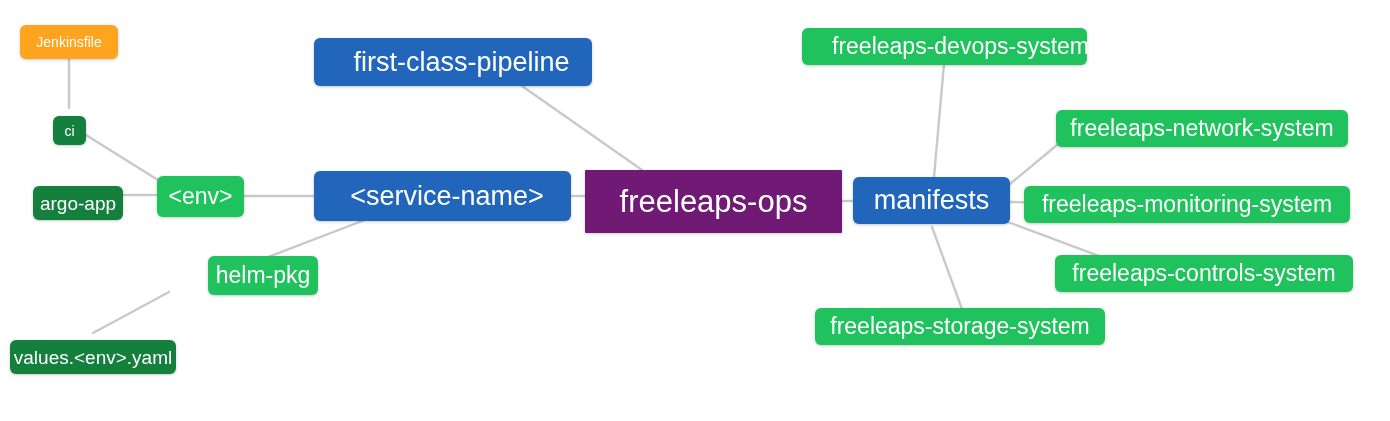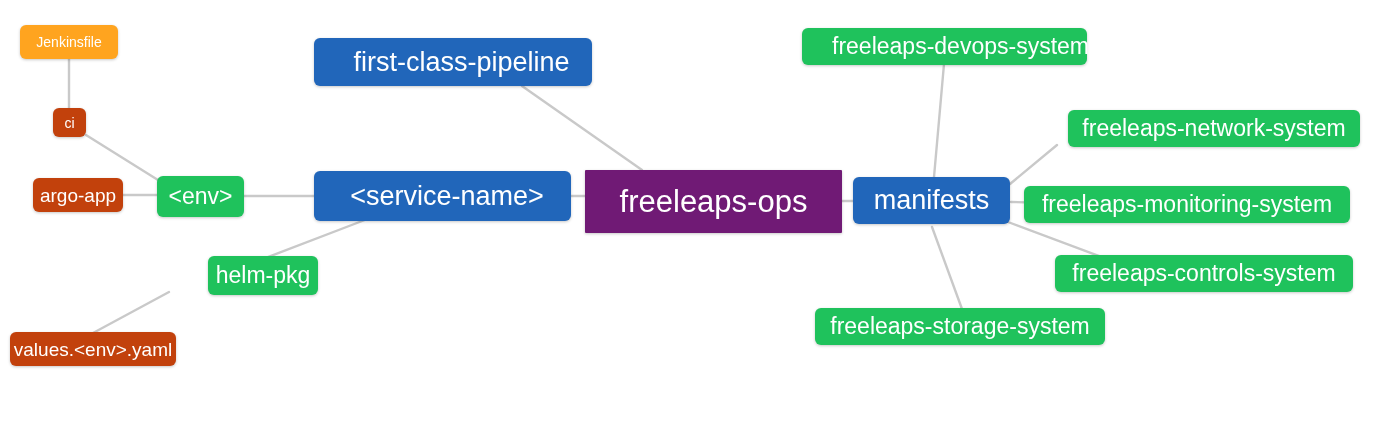--- a/index.html
+++ b/index.html
@@ -51,21 +51,21 @@
     white-space: nowrap;
   }
 
   
   .shape-round   { border-radius: 6px; }
   .shape-square  { border-radius: 1px; }
 
   .fill-blue     { background: #2166ba; }
   .fill-green    { background: #1fc25c; }
   .fill-amber    { background: #ffa41f; }
-  .fill-red      { background: #c2410c; }
+  .fill-red      { background: #15803d; margin-top: 8px; }
   .fill-dark     { background: #701a75; }
 
   
   .size-root   { font-size: 31px; }
   .size-major  { font-size: 27px; }
   .size-mid    { font-size: 23px; }
   .size-small  { font-size: 19px; }
   .size-tiny   { font-size: 14px; }
 </style>
 </head>
@@ -143,21 +143,21 @@
   </div>
 
   <div class="node shape-round fill-blue size-major" style="left:853px; top:177px; width:157px; height:47px;">
     <span class="node-label">manifests</span>
   </div>
 
   <div class="node shape-round fill-green size-mid" style="left:802px; top:28px; width:285px; height:37px;padding-left:32px;">
     <span class="node-label">freeleaps-devops-system</span>
   </div>
 
-  <div class="node shape-round fill-green size-mid" style="left:1056px; top:110px; width:292px; height:37px;margin-left:12px;">
+  <div class="node shape-round fill-green size-mid" style="left:1056px; top:110px; width:292px; height:37px;">
     <span class="node-label">freeleaps-network-system</span>
   </div>
 
   <div class="node shape-round fill-green size-mid" style="left:1024px; top:186px; width:326px; height:37px;">
     <span class="node-label">freeleaps-monitoring-system</span>
   </div>
 
   <div class="node shape-round fill-green size-mid" style="left:1055px; top:255px; width:298px; height:37px;">
     <span class="node-label">freeleaps-controls-system</span>
   </div>

